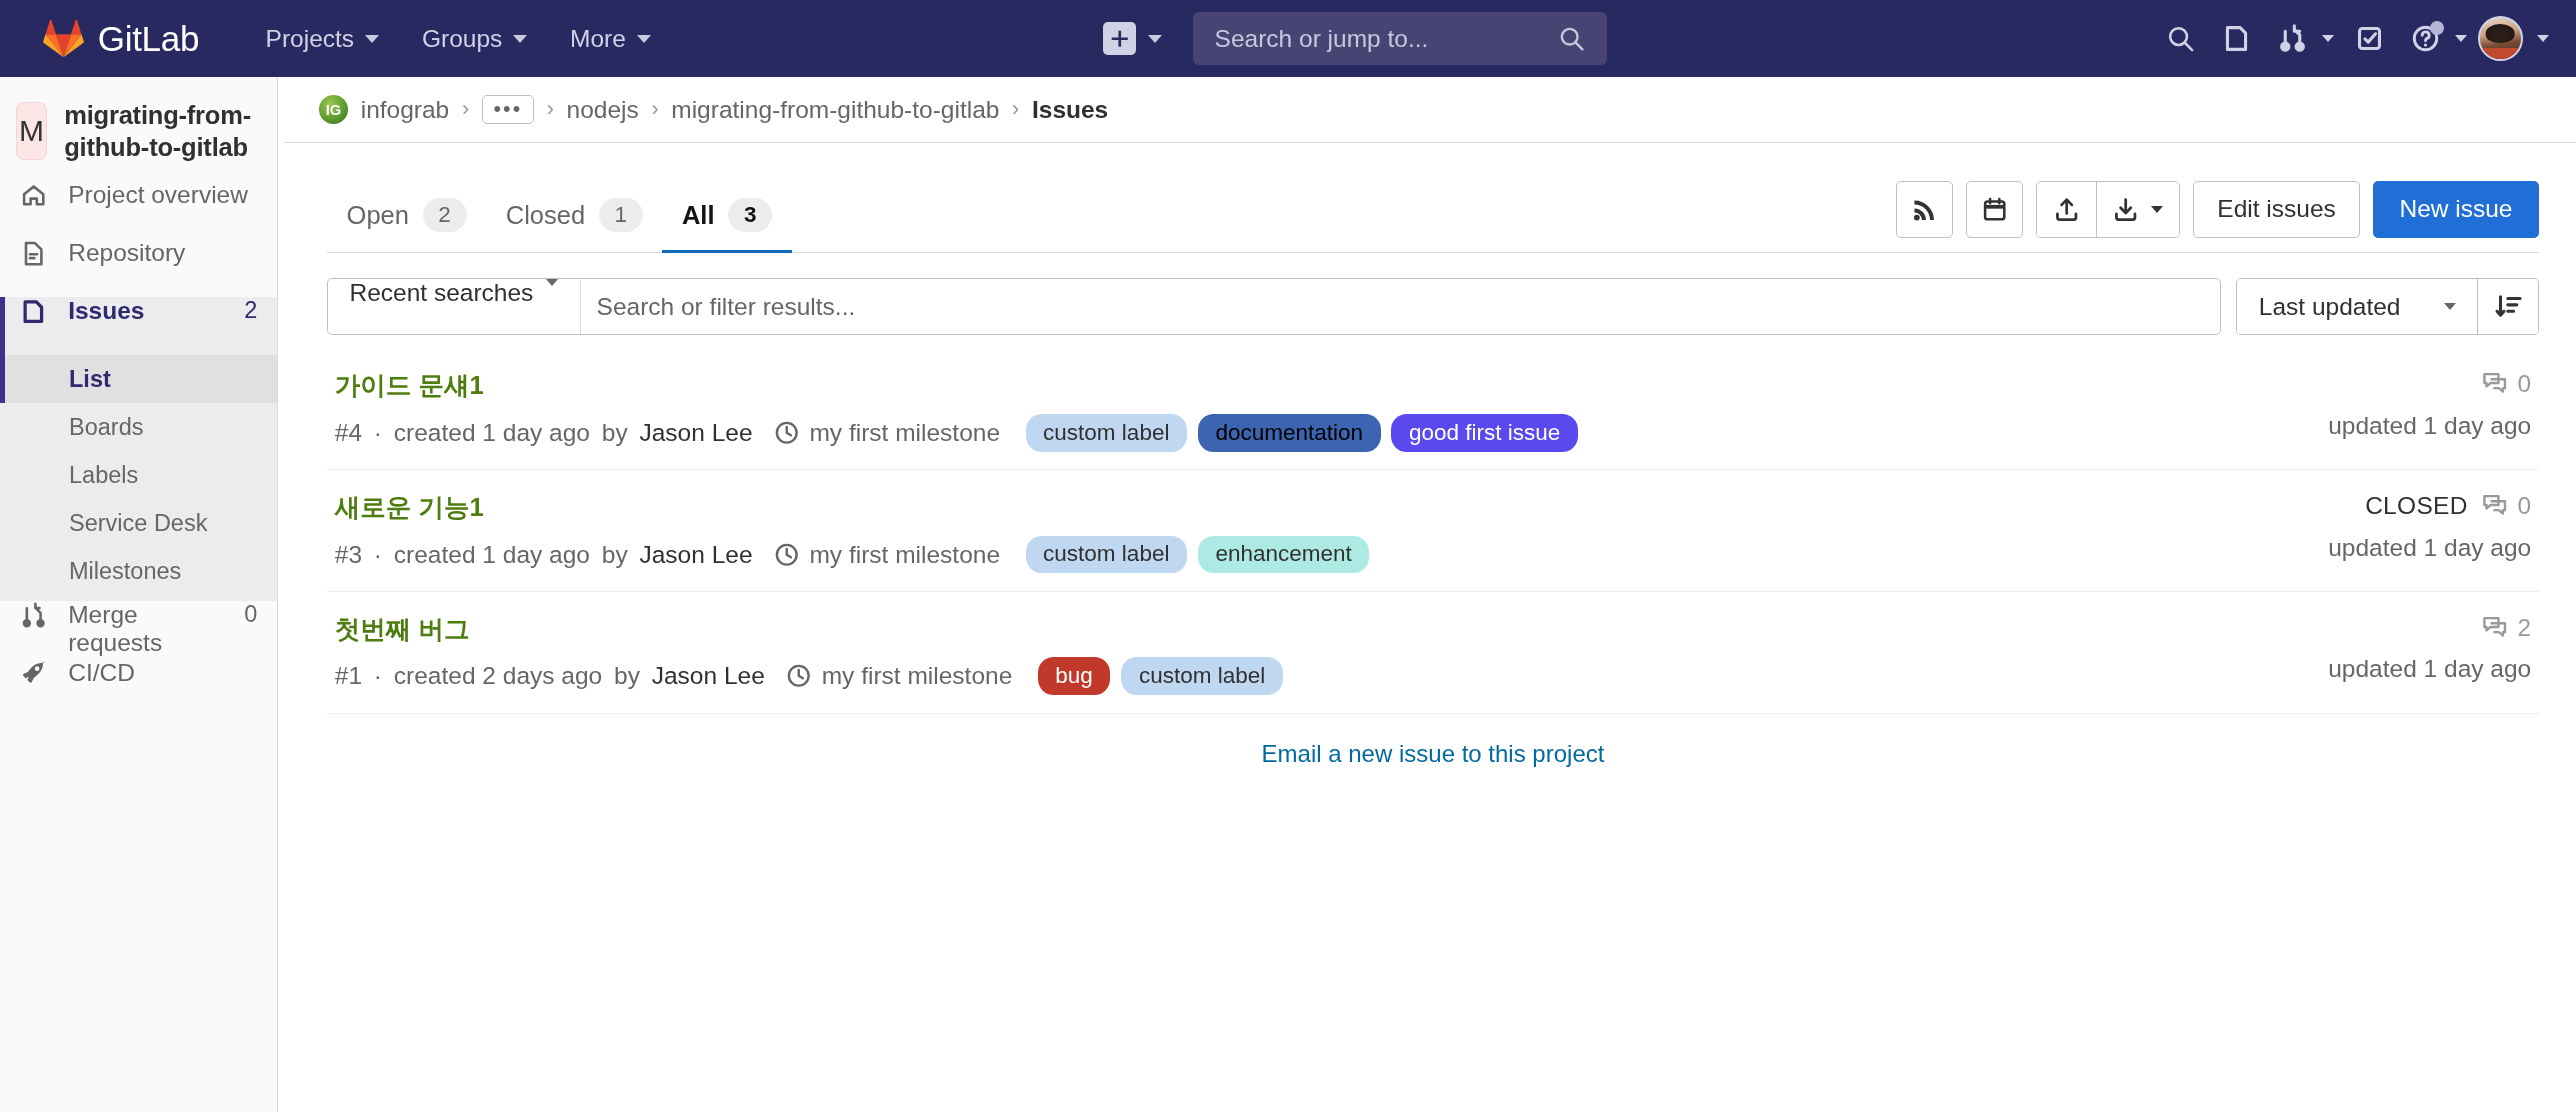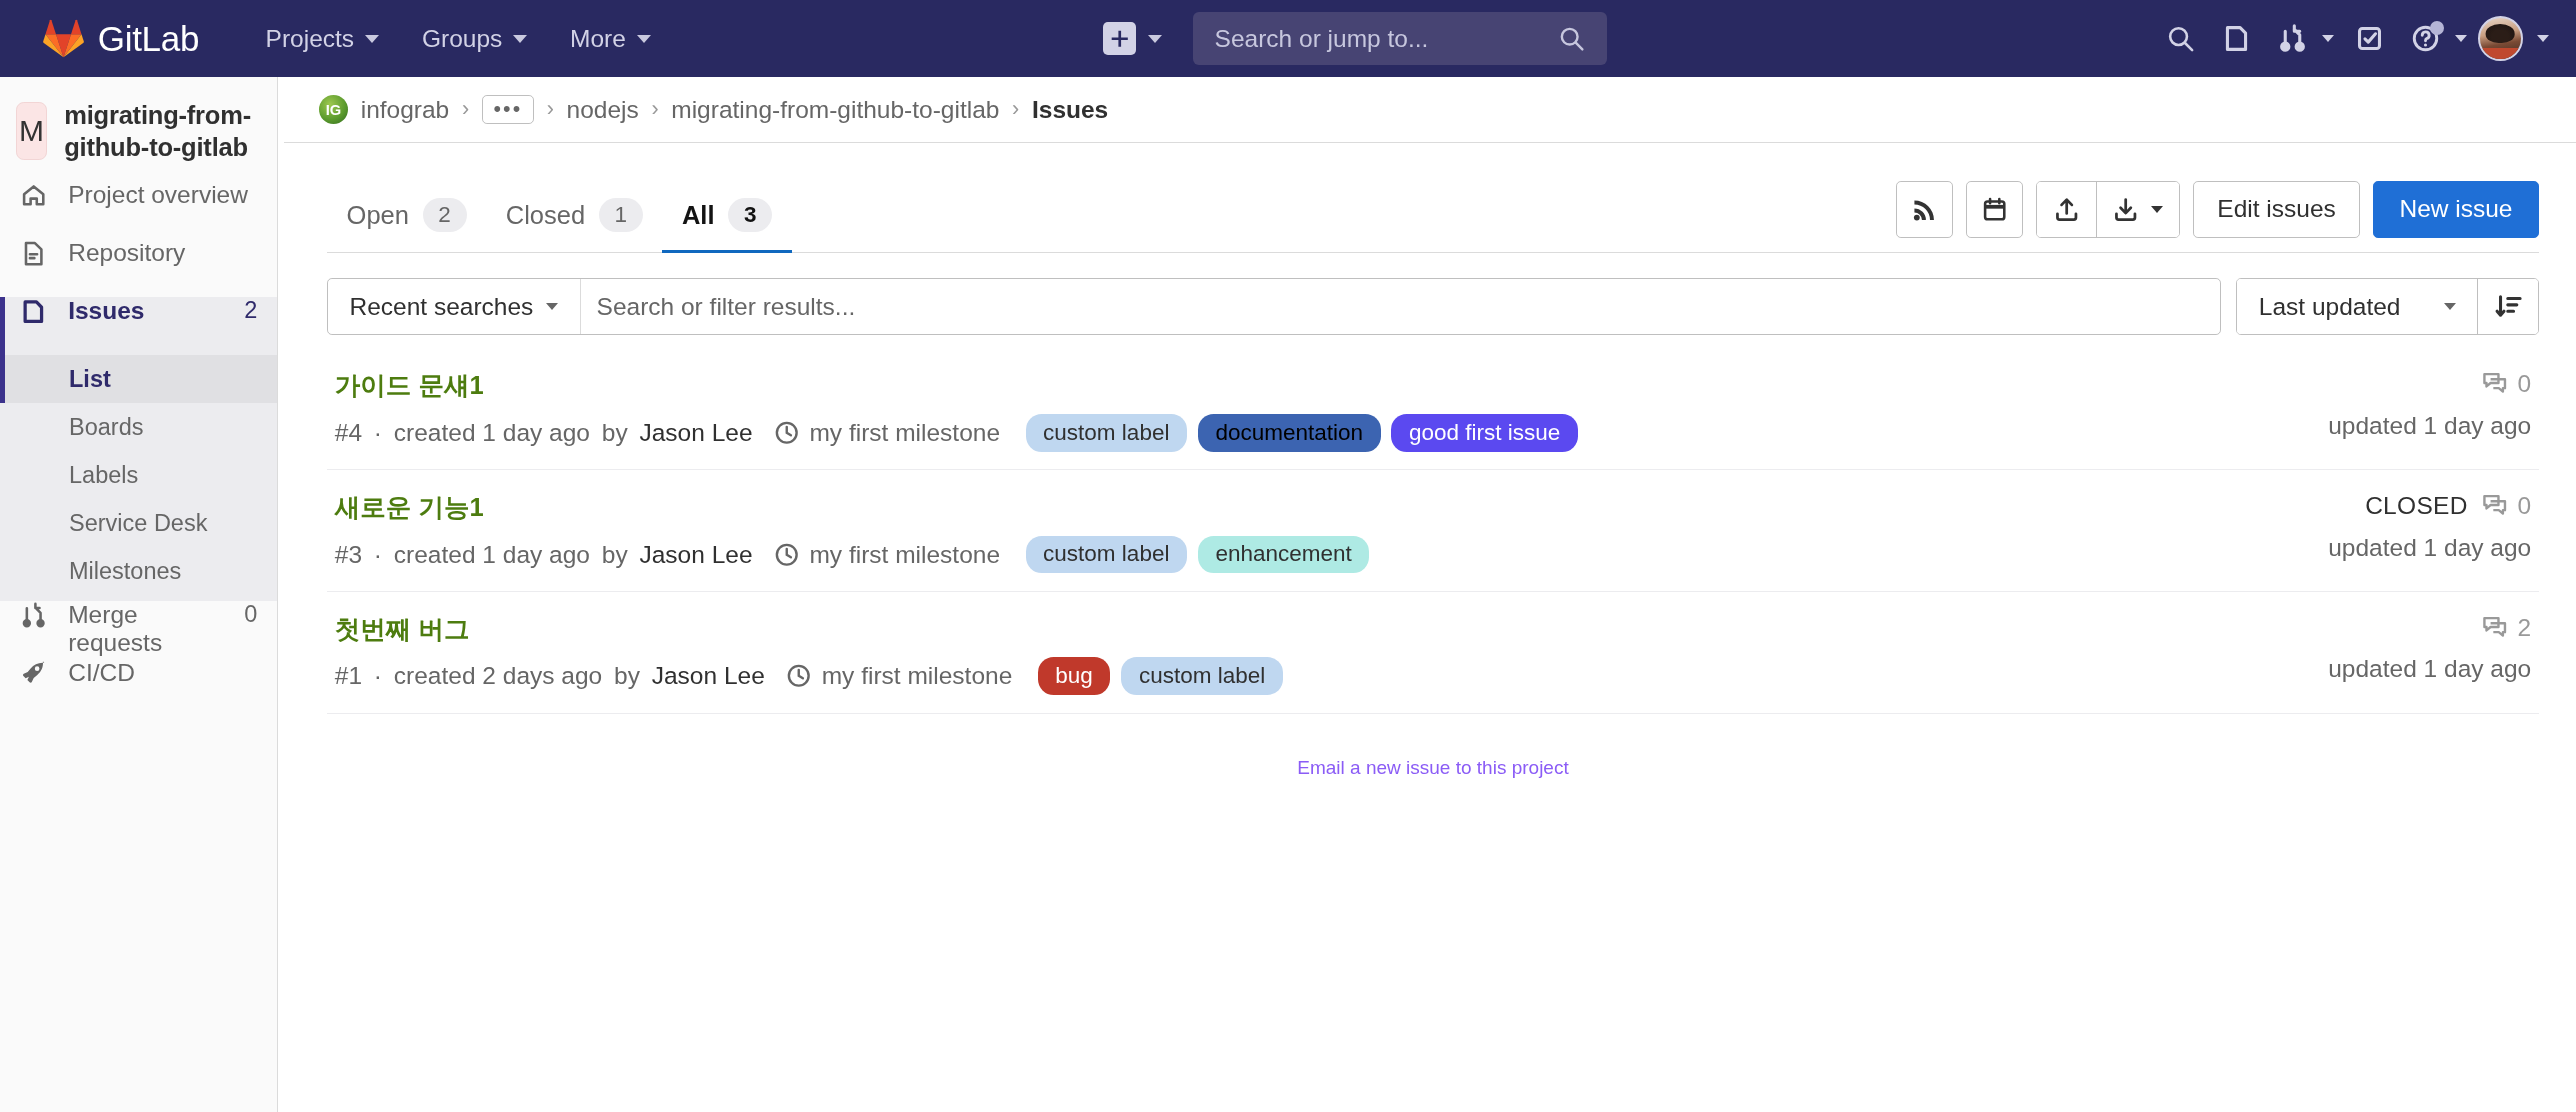--- a/index.html
+++ b/index.html
@@ -156,21 +156,21 @@
     display:flex;align-items:center;padding:0 25.5px;font-size:24.5px;color:#fff;cursor:pointer;
   }
 
   
   .filter-row{ display:flex; align-items:center; gap:15.7px; margin-top:25.5px; }
   .filter-box{
     flex:1; height:57px; border:1px solid #bfbfbf; border-radius:4.9px; background:#fff;
     display:flex; align-items:stretch;
   }
   .recent-searches{
-    display:flex; align-items:center; gap:12.7px; padding:0 21.5px; font-size:24.5px; color:#303030;
+    display:flex; align-items:flex-start; gap:12.7px; padding:0 21.5px; font-size:24.5px; color:#303030;
     border-right:1px solid #dbdbdb; cursor:pointer;
   }
   .filter-input{ flex:1; display:flex; align-items:center; padding:0 16px; font-size:24.5px; color:#666; cursor:text;}
   .sort-wrap{ display:flex; align-items:stretch; border:1px solid #bfbfbf; border-radius:4.9px; height:57px; overflow:hidden;}
   .sort-sel{
     display:flex; align-items:center; gap:43px; padding:0 21.5px; font-size:24.5px; color:#303030; cursor:pointer; background:#fff;
     min-width:205px; justify-content:space-between;
   }
   .sort-dir{ width:61px; display:flex;align-items:center;justify-content:center;border-left:1px solid #bfbfbf;cursor:pointer;background:#fff;}
 
@@ -191,21 +191,21 @@
   .label-chip{
     border-radius:15.7px; padding:4.9px 17.6px; font-size:22.5px; line-height:1.25; white-space:nowrap; cursor:pointer;
   }
   .issue-right{ text-align:right; flex:0 0 auto; padding-left:29px;}
   .right-top{ display:flex; align-items:center; justify-content:flex-end; gap:13.7px; margin-bottom:13.7px;}
   .closed-badge{ font-size:24.5px; color:#303030; letter-spacing:0.3px;}
   .comments{ display:flex; align-items:center; gap:8.8px; color:#999; font-size:24.5px; cursor:pointer;}
   .updated{ font-size:24.5px; color:#666; white-space:nowrap;}
 
   .email-link{
-    text-align:center; margin-top:43px; font-size:19px; color:#8b5cf6; cursor:pointer;
+    text-align:center; margin-top:26px; font-size:24px; color:#0369a1; cursor:pointer;
   }
 </style>
 </head>
 <body>
 
 <div class="topnav">
 
   <div class="gl-logo">
     <svg class="gl-logo-mark" viewBox="0 0 36 34">
       <path fill="#e24329" d="M18 33.5 24.6 13.2H11.4z"></path>

